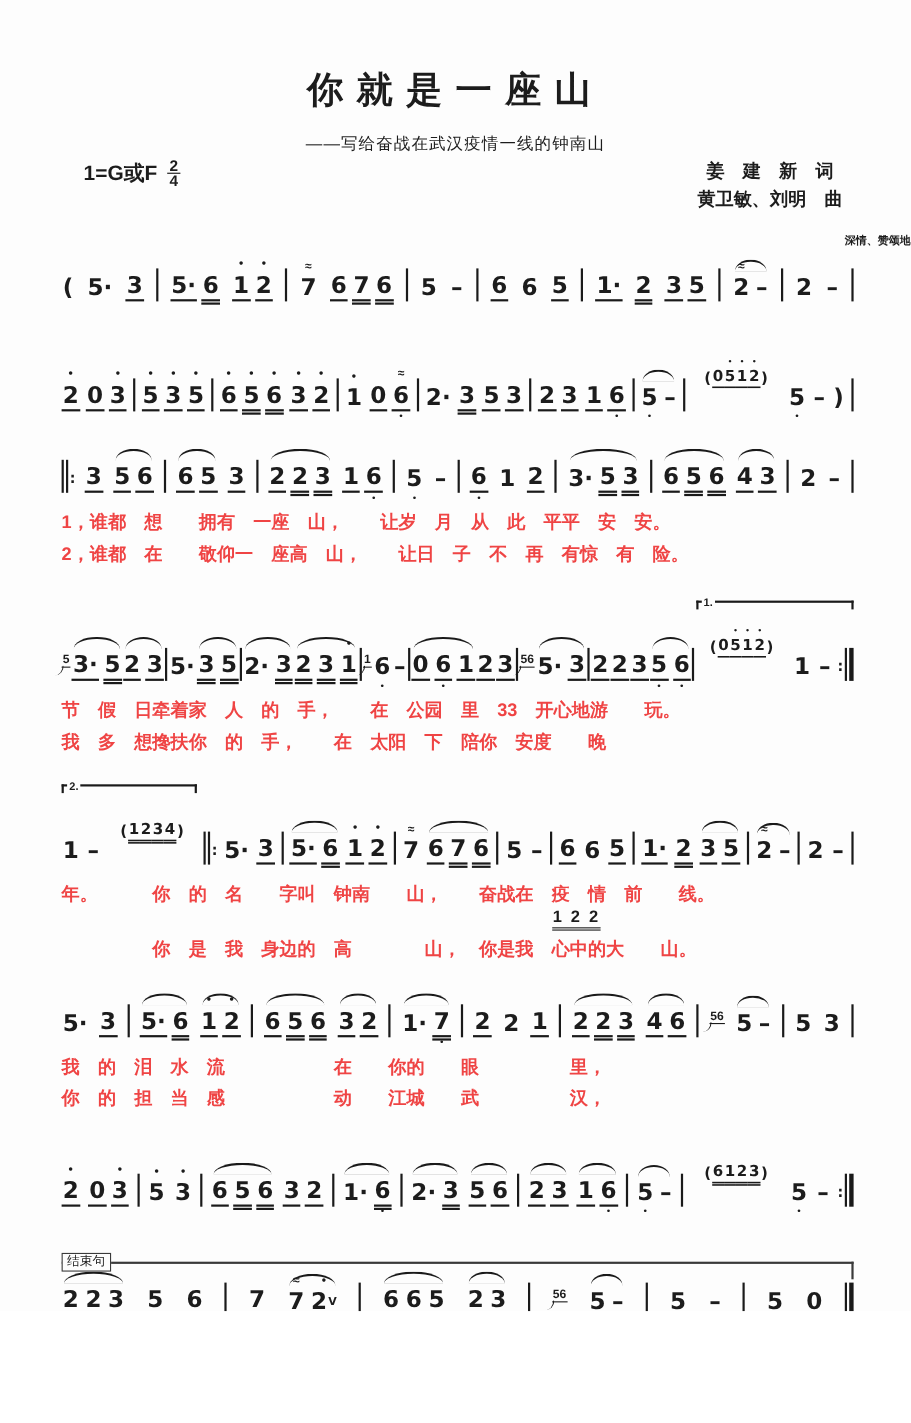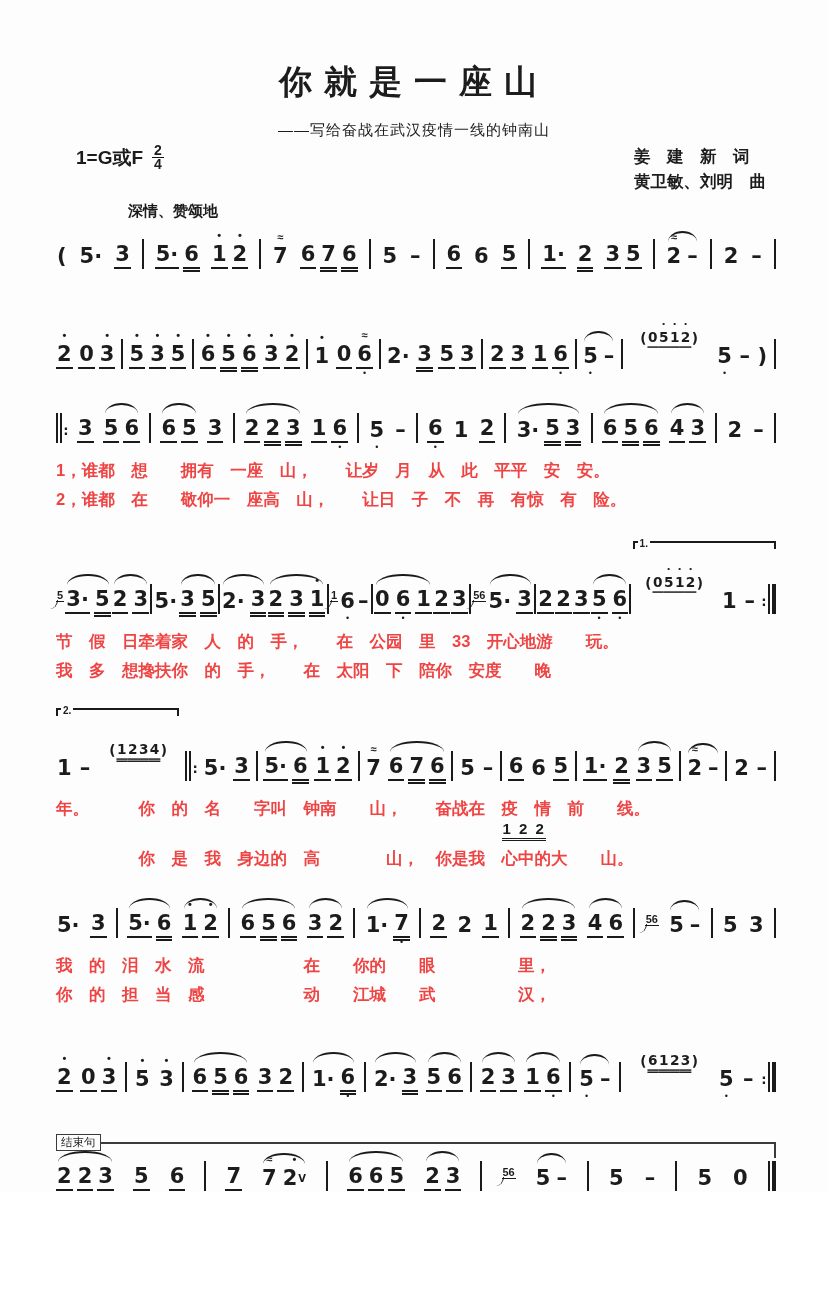--- a/index.html
+++ b/index.html
@@ -8,22 +8,22 @@
     font-family:"Liberation Sans","DejaVu Sans",sans-serif;color:#1c1c1c;
     box-sizing:border-box;padding-top:60px;
   }
   .title{text-align:center;font-size:33px;font-weight:800;letter-spacing:12px;margin:0;}
   .subtitle{text-align:center;font-size:15px;font-weight:400;margin-top:16px;letter-spacing:1px;}
   .metarow{display:flex;justify-content:space-between;align-items:flex-start;padding:4px 62px 0 76px;}
   .keysig{font-size:19px;font-weight:700;display:flex;align-items:center;}
   .frac{display:inline-flex;flex-direction:column;align-items:center;margin-left:9px;font-size:14px;line-height:13px;font-weight:800;}
   .frac .ftop{border-bottom:1.5px solid #111;padding:0 2px;}
   .frac .fbot{padding:0 2px;}
-  .authors{text-align:left;font-size:16.5px;font-weight:700;line-height:25px;}
-  .tempo{padding-left:128px;font-size:15px;font-weight:700;margin-top:8px;}
+  .authors{text-align:center;font-size:16.5px;font-weight:700;line-height:25px;}
+  .tempo{padding-left:128px;font-size:10px;font-weight:700;margin-top:18px;text-align:right;}
 
   #score{padding:0 52px 0 56px;}
   .blk{position:relative;}
   .blk1{margin-top:8px}.blk2{margin-top:26px}.blk3{margin-top:24px}
   .blk4{margin-top:30px}.blk5{margin-top:26px}.blk6{margin-top:28px}
   .blk7{margin-top:22px}.blk8{margin-top:40px}
 
   .sys{display:flex;align-items:flex-end;justify-content:space-between;position:relative;min-height:49px;}
   .sys.topline{border-top:2px solid #3a3a3a;padding-top:7px;}
   .sys.topline::after{content:"";position:absolute;right:0;top:-2px;height:16px;border-right:2px solid #3a3a3a;}

